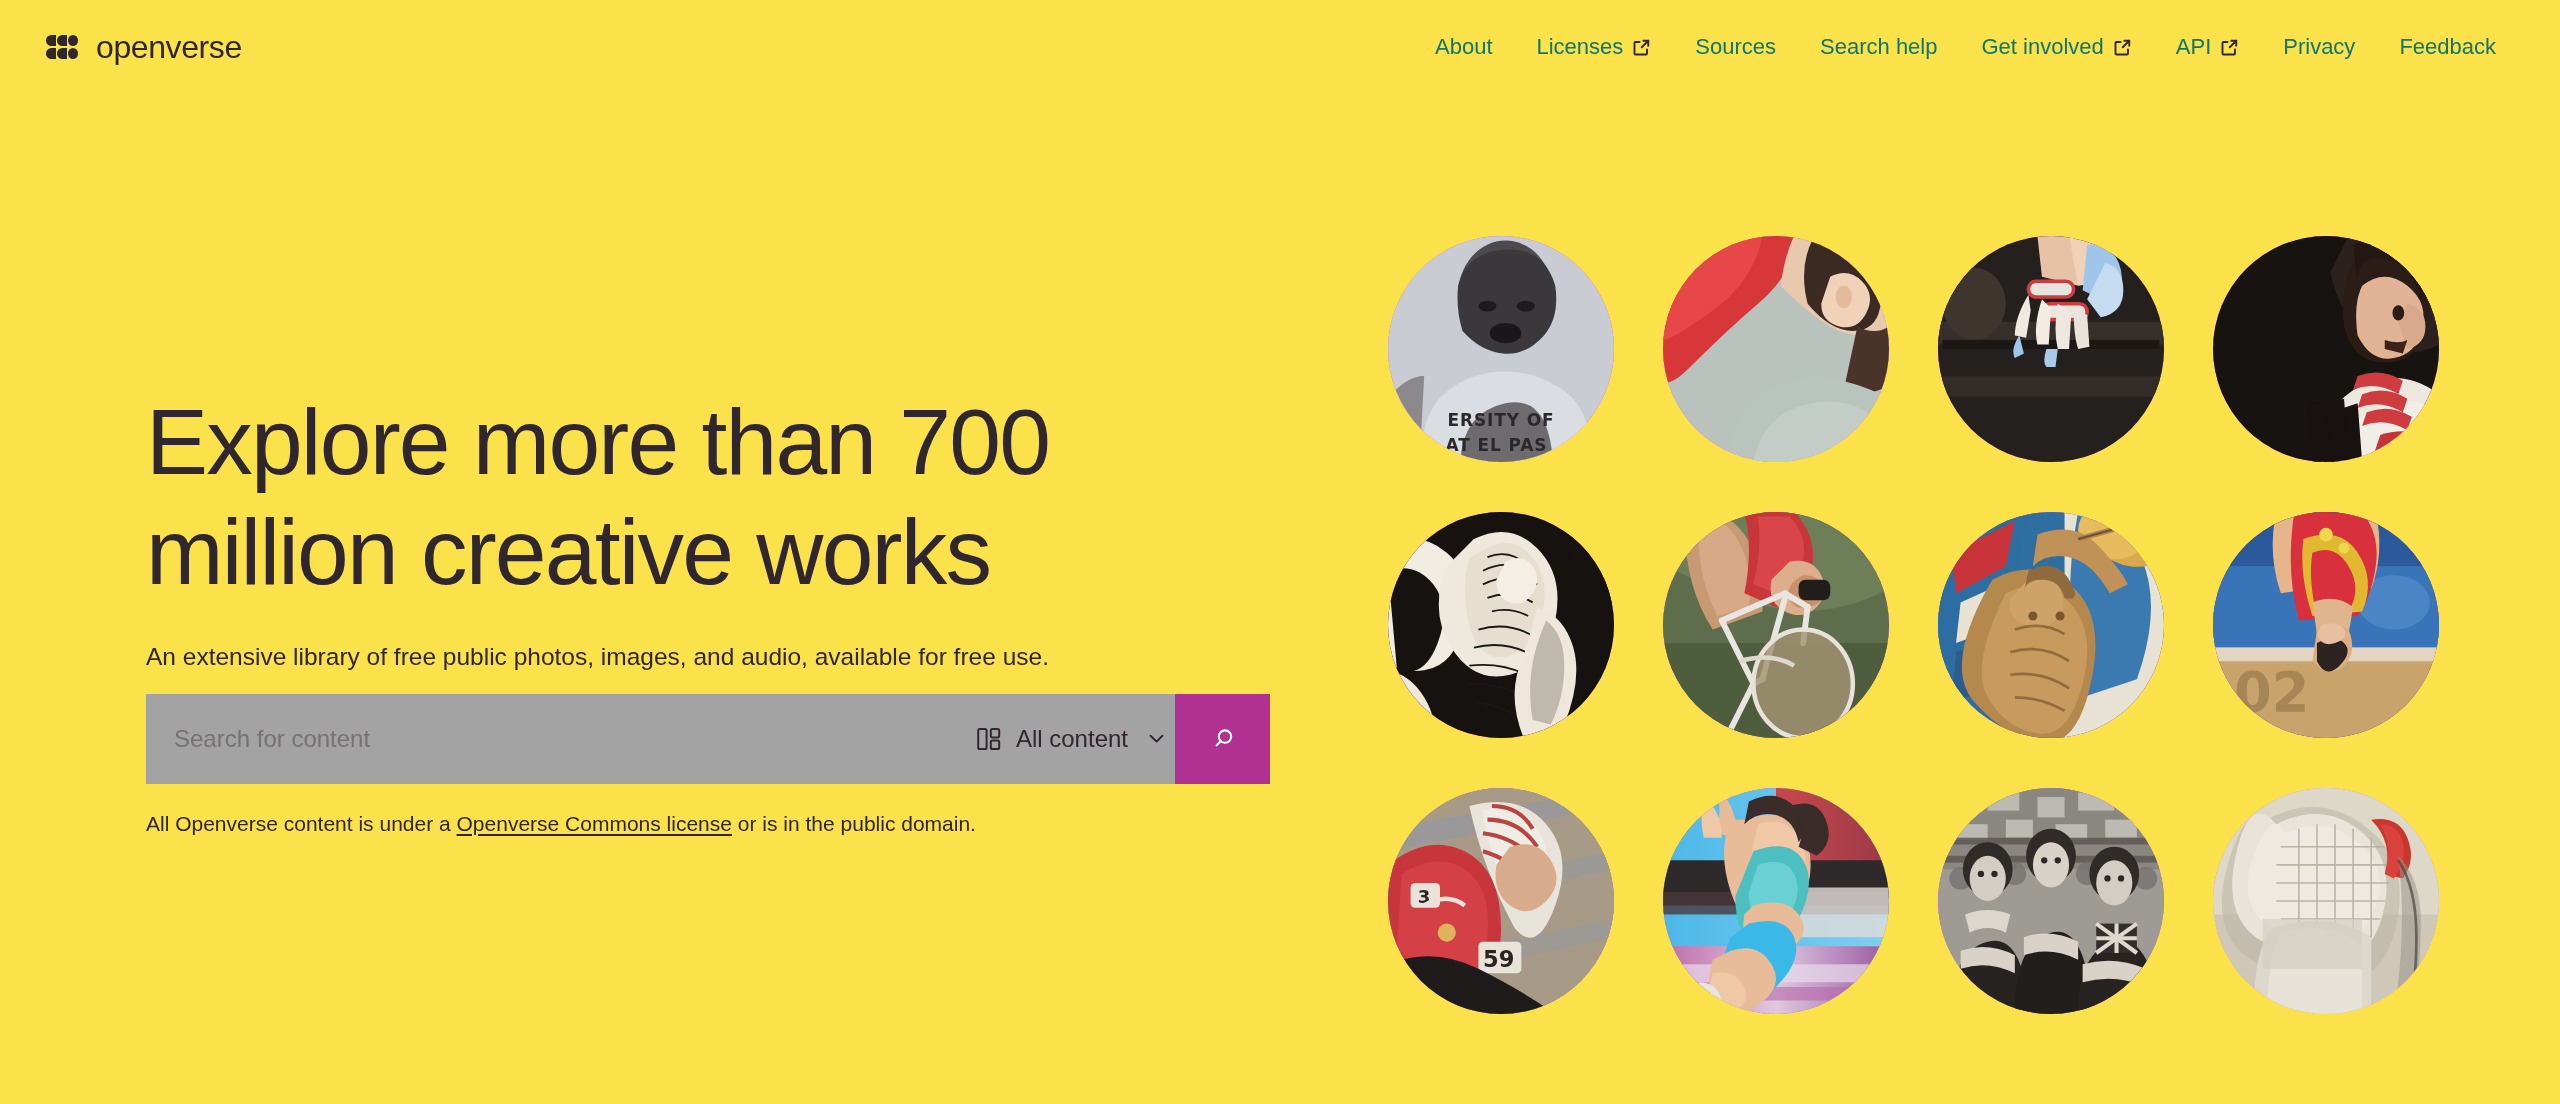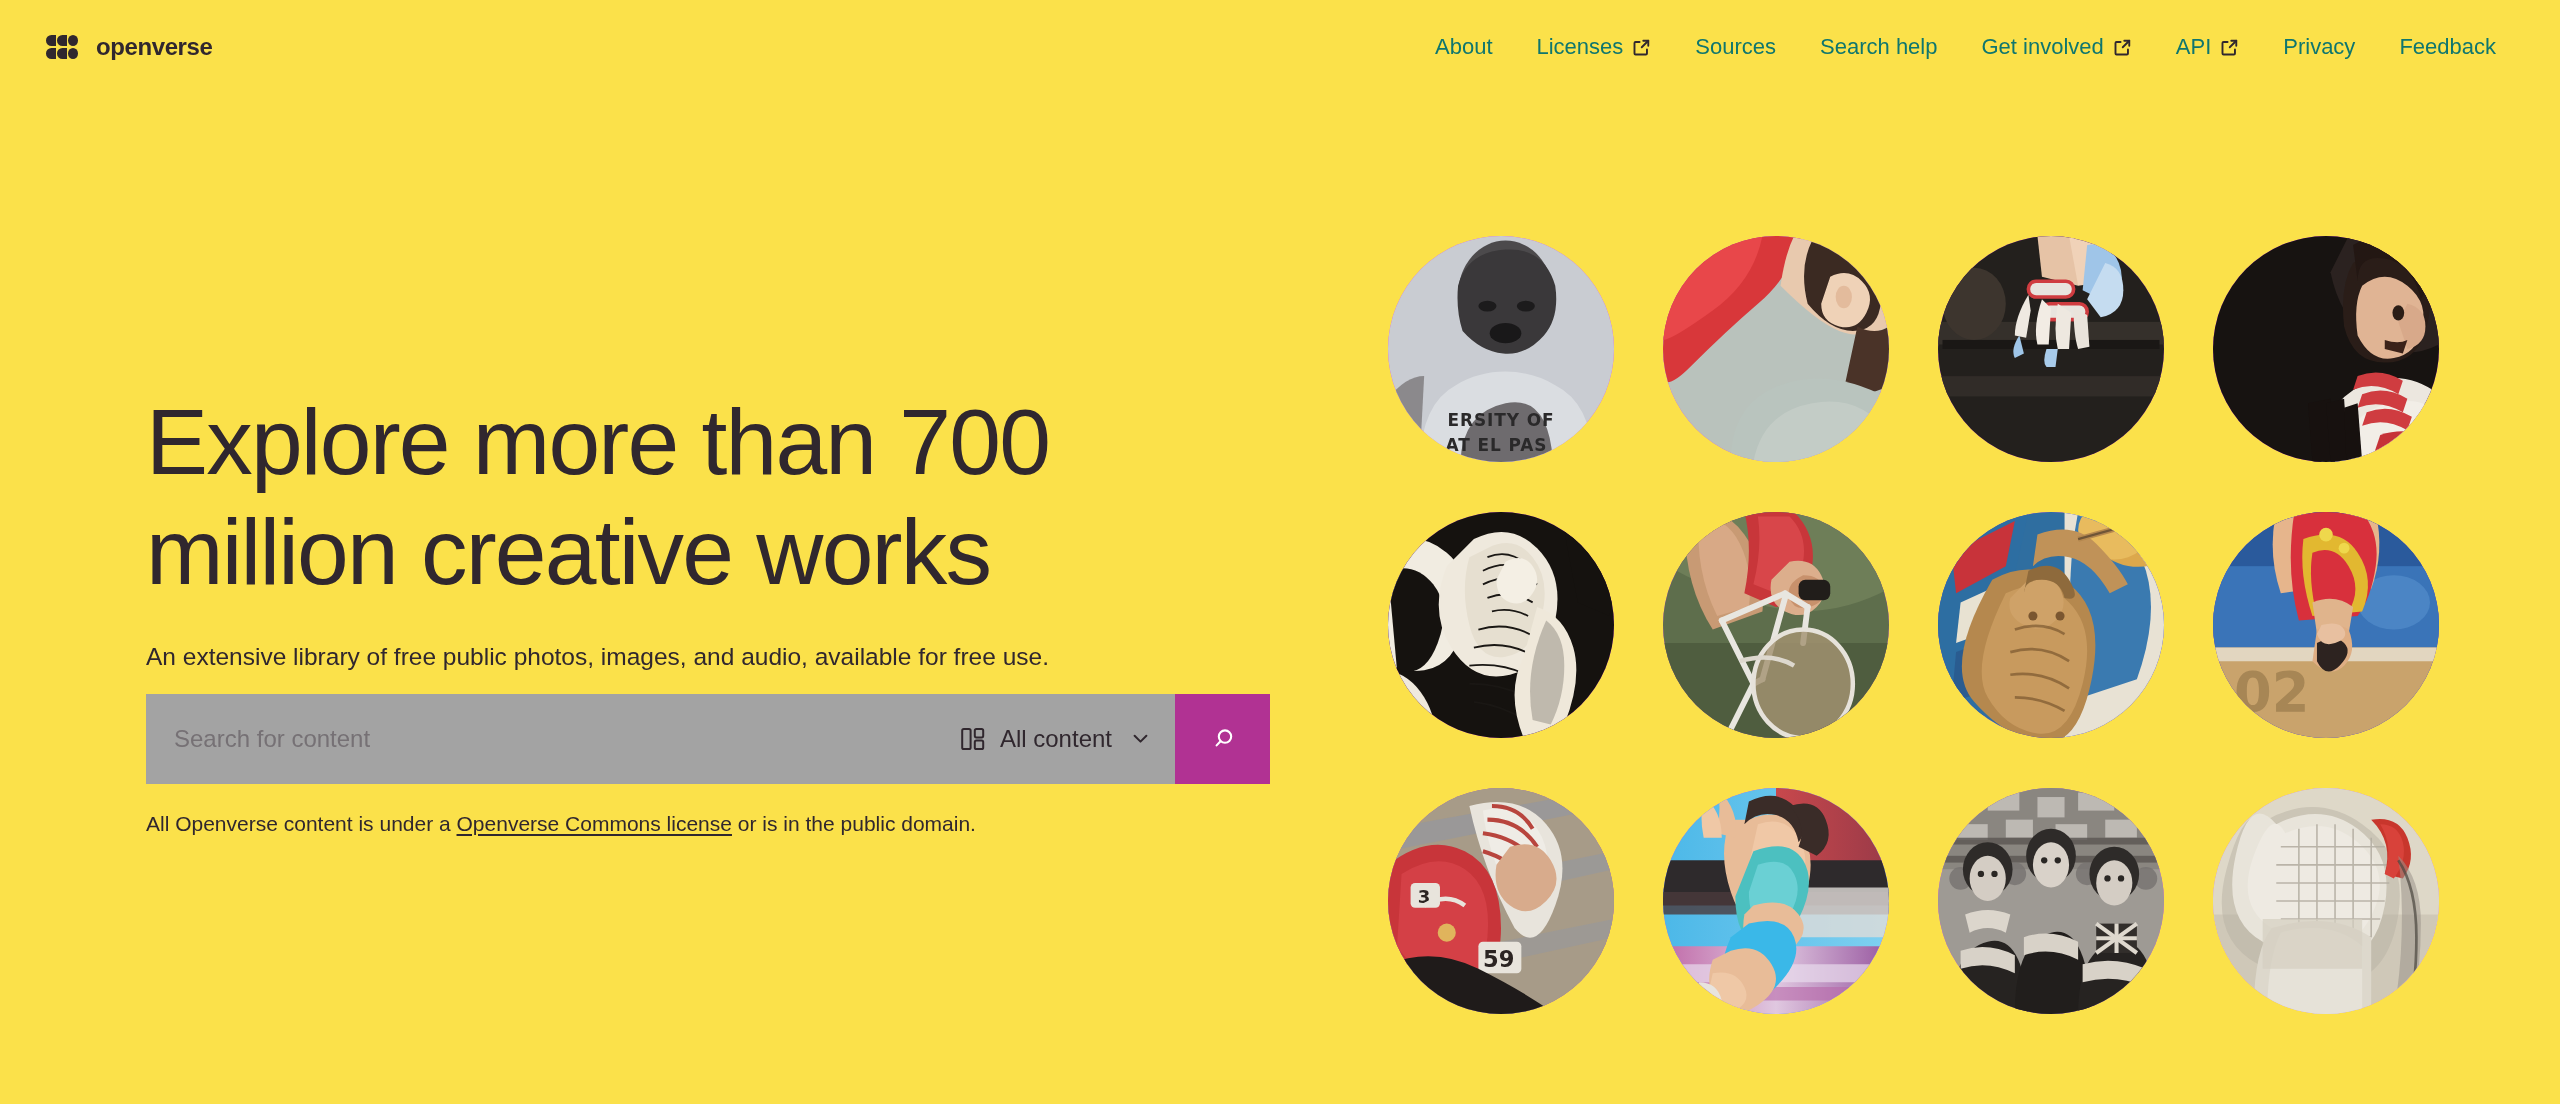--- a/index.html
+++ b/index.html
@@ -45,22 +45,22 @@
     grid-template-columns: repeat(3, 10px);
     grid-template-rows: repeat(2, 11px);
     column-gap: 1px;
     row-gap: 2px;
   }
   .logo-mark i { display: block; width: 10px; height: 11px; background: #30272e; }
   .lm-dl { border-radius: 11px 0 0 11px; width: 5.5px; }
   .lm-full { border-radius: 50%; }
 
   .brand-word {
-    font-size: 24px;
-    font-weight: 700;
+    font-size: 32px;
+    font-weight: 400;
     letter-spacing: -0.4px;
     line-height: 1;
   }
 
   .nav {
     display: flex;
     align-items: center;
     gap: 0;
   }
   .nav-item {
@@ -133,21 +133,21 @@
     color: #30272e;
     padding: 0 26px 0 28px;
     height: 100%;
   }
   .search-input::placeholder { color: #767175; opacity: 1; }
 
   .content-switcher {
     display: flex;
     align-items: center;
     gap: 14px;
-    padding: 0 24px 0 10px;
+    padding: 0 8px 0 10px;
     background: transparent;
     border: 0;
     cursor: pointer;
     font-family: "Liberation Sans", sans-serif;
     font-size: 24px;
     color: #30272e;
     white-space: nowrap;
   }
   .cs-grid-icon { width: 26px; height: 26px; flex: none; }
   .cs-grid-icon svg { display: block; }

